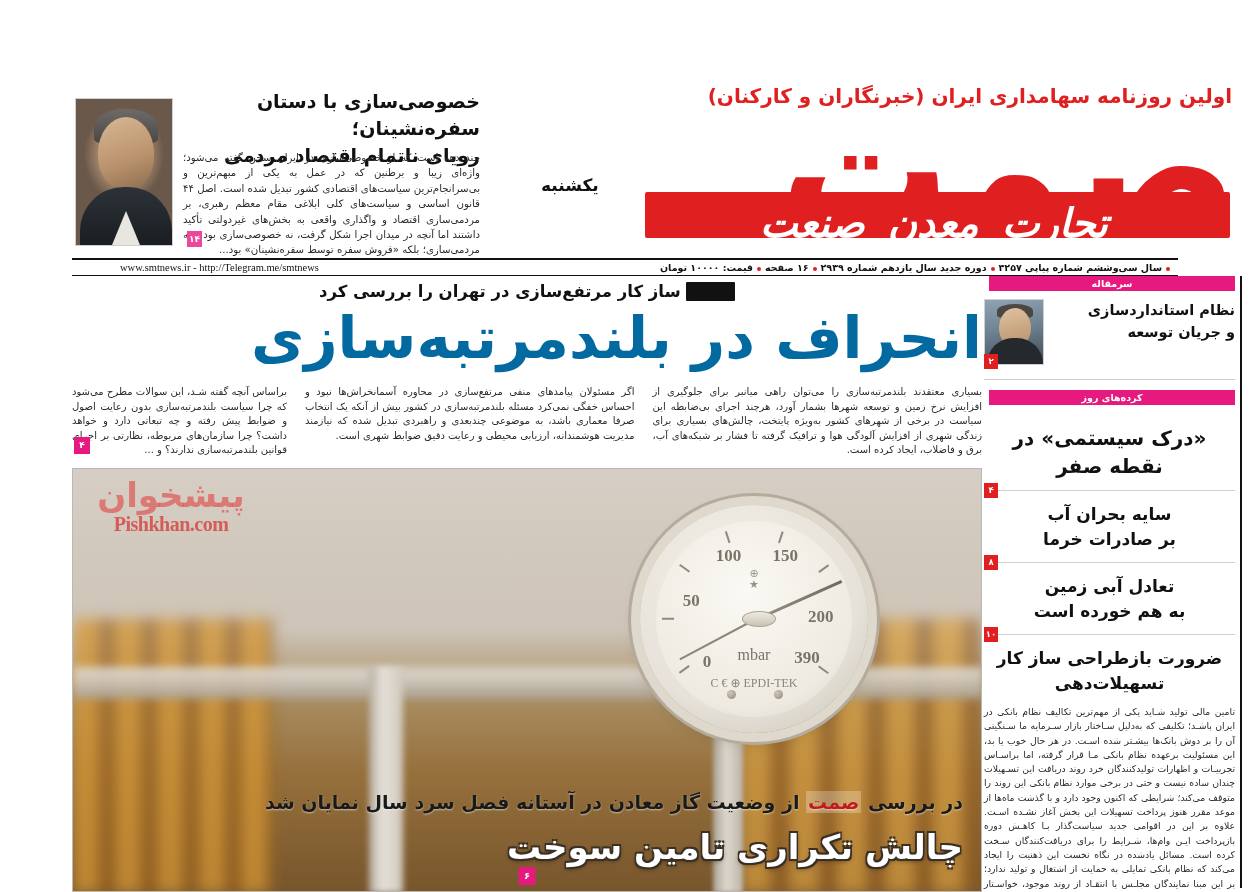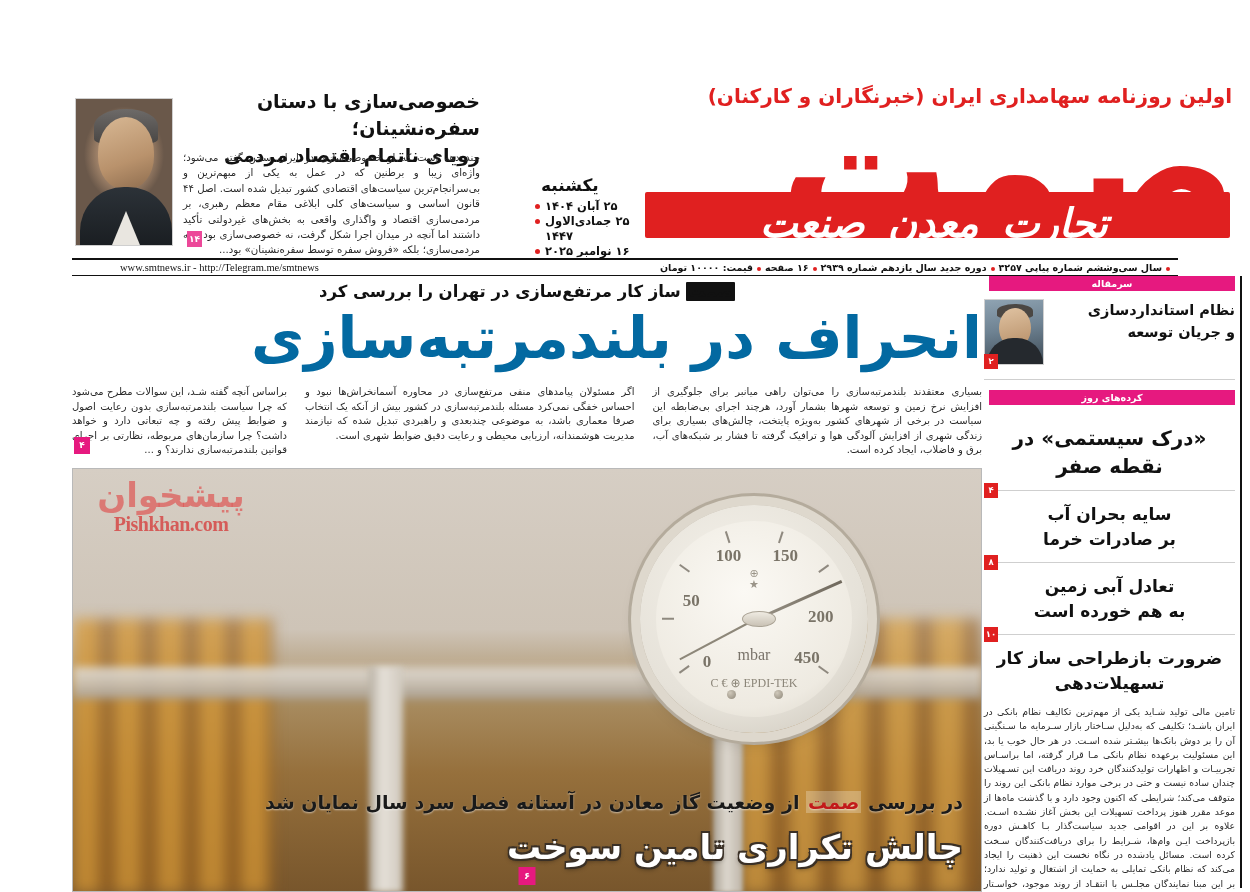--- a/index.html
+++ b/index.html
@@ -607,25 +607,20 @@
         <div class="logo-sub-bg"></div>
         <div class="logo-sub">
           <span class="logo-sub-txt">تجارت</span>
           <span class="logo-sub-txt">معدن</span>
           <span class="logo-sub-txt">صنعت</span>
         </div>
       </div>
 
       <div class="dateblock">
         <div class="dow">یکشنبه</div>
-        <ul>
-          <li>۲۵ آبان ۱۴۰۴</li>
-          <li>۲۵ جمادی‌الاول ۱۴۴۷</li>
-          <li>۱۶ نوامبر ۲۰۲۵</li>
-        </ul>
       </div>
     </div>
 
     <div class="top-editorial">
       <div class="te-photo">
         <div class="hair"></div>
         <div class="face"></div>
         <div class="body"></div>
         <div class="shirt"></div>
       </div>
@@ -682,21 +677,21 @@
         <div class="gauge-tick" style="transform: translate(-50%,-92px) rotate(54deg);"></div>
         <div class="gauge-tick" style="transform: translate(-50%,-92px) rotate(126deg);"></div>
 
         <div class="gauge-logo">⊕<br>★</div>
 
         <div class="gauge-num" style="left:26%; top:72%;">0</div>
         <div class="gauge-num" style="left:18%; top:41%;">50</div>
         <div class="gauge-num" style="left:37%; top:18%;">100</div>
         <div class="gauge-num" style="left:66%; top:18%;">150</div>
         <div class="gauge-num" style="left:84%; top:41%;margin-top:16px;">200</div>
-        <div class="gauge-num" style="left:77%; top:70%;">450</div>
+        <div class="gauge-num" style="left:77%; top:70%;">390</div>
 
         <div class="gauge-unit">mbar</div>
 
         <div class="gauge-needle2"></div>
         <div class="gauge-needle"></div>
         <div class="gauge-hub"></div>
 
         <div class="gauge-mark">C € ⊕ EPDI-TEK</div>
         <div class="gauge-screw" style="left:36%;"></div>
         <div class="gauge-screw" style="left:60%;"></div>

